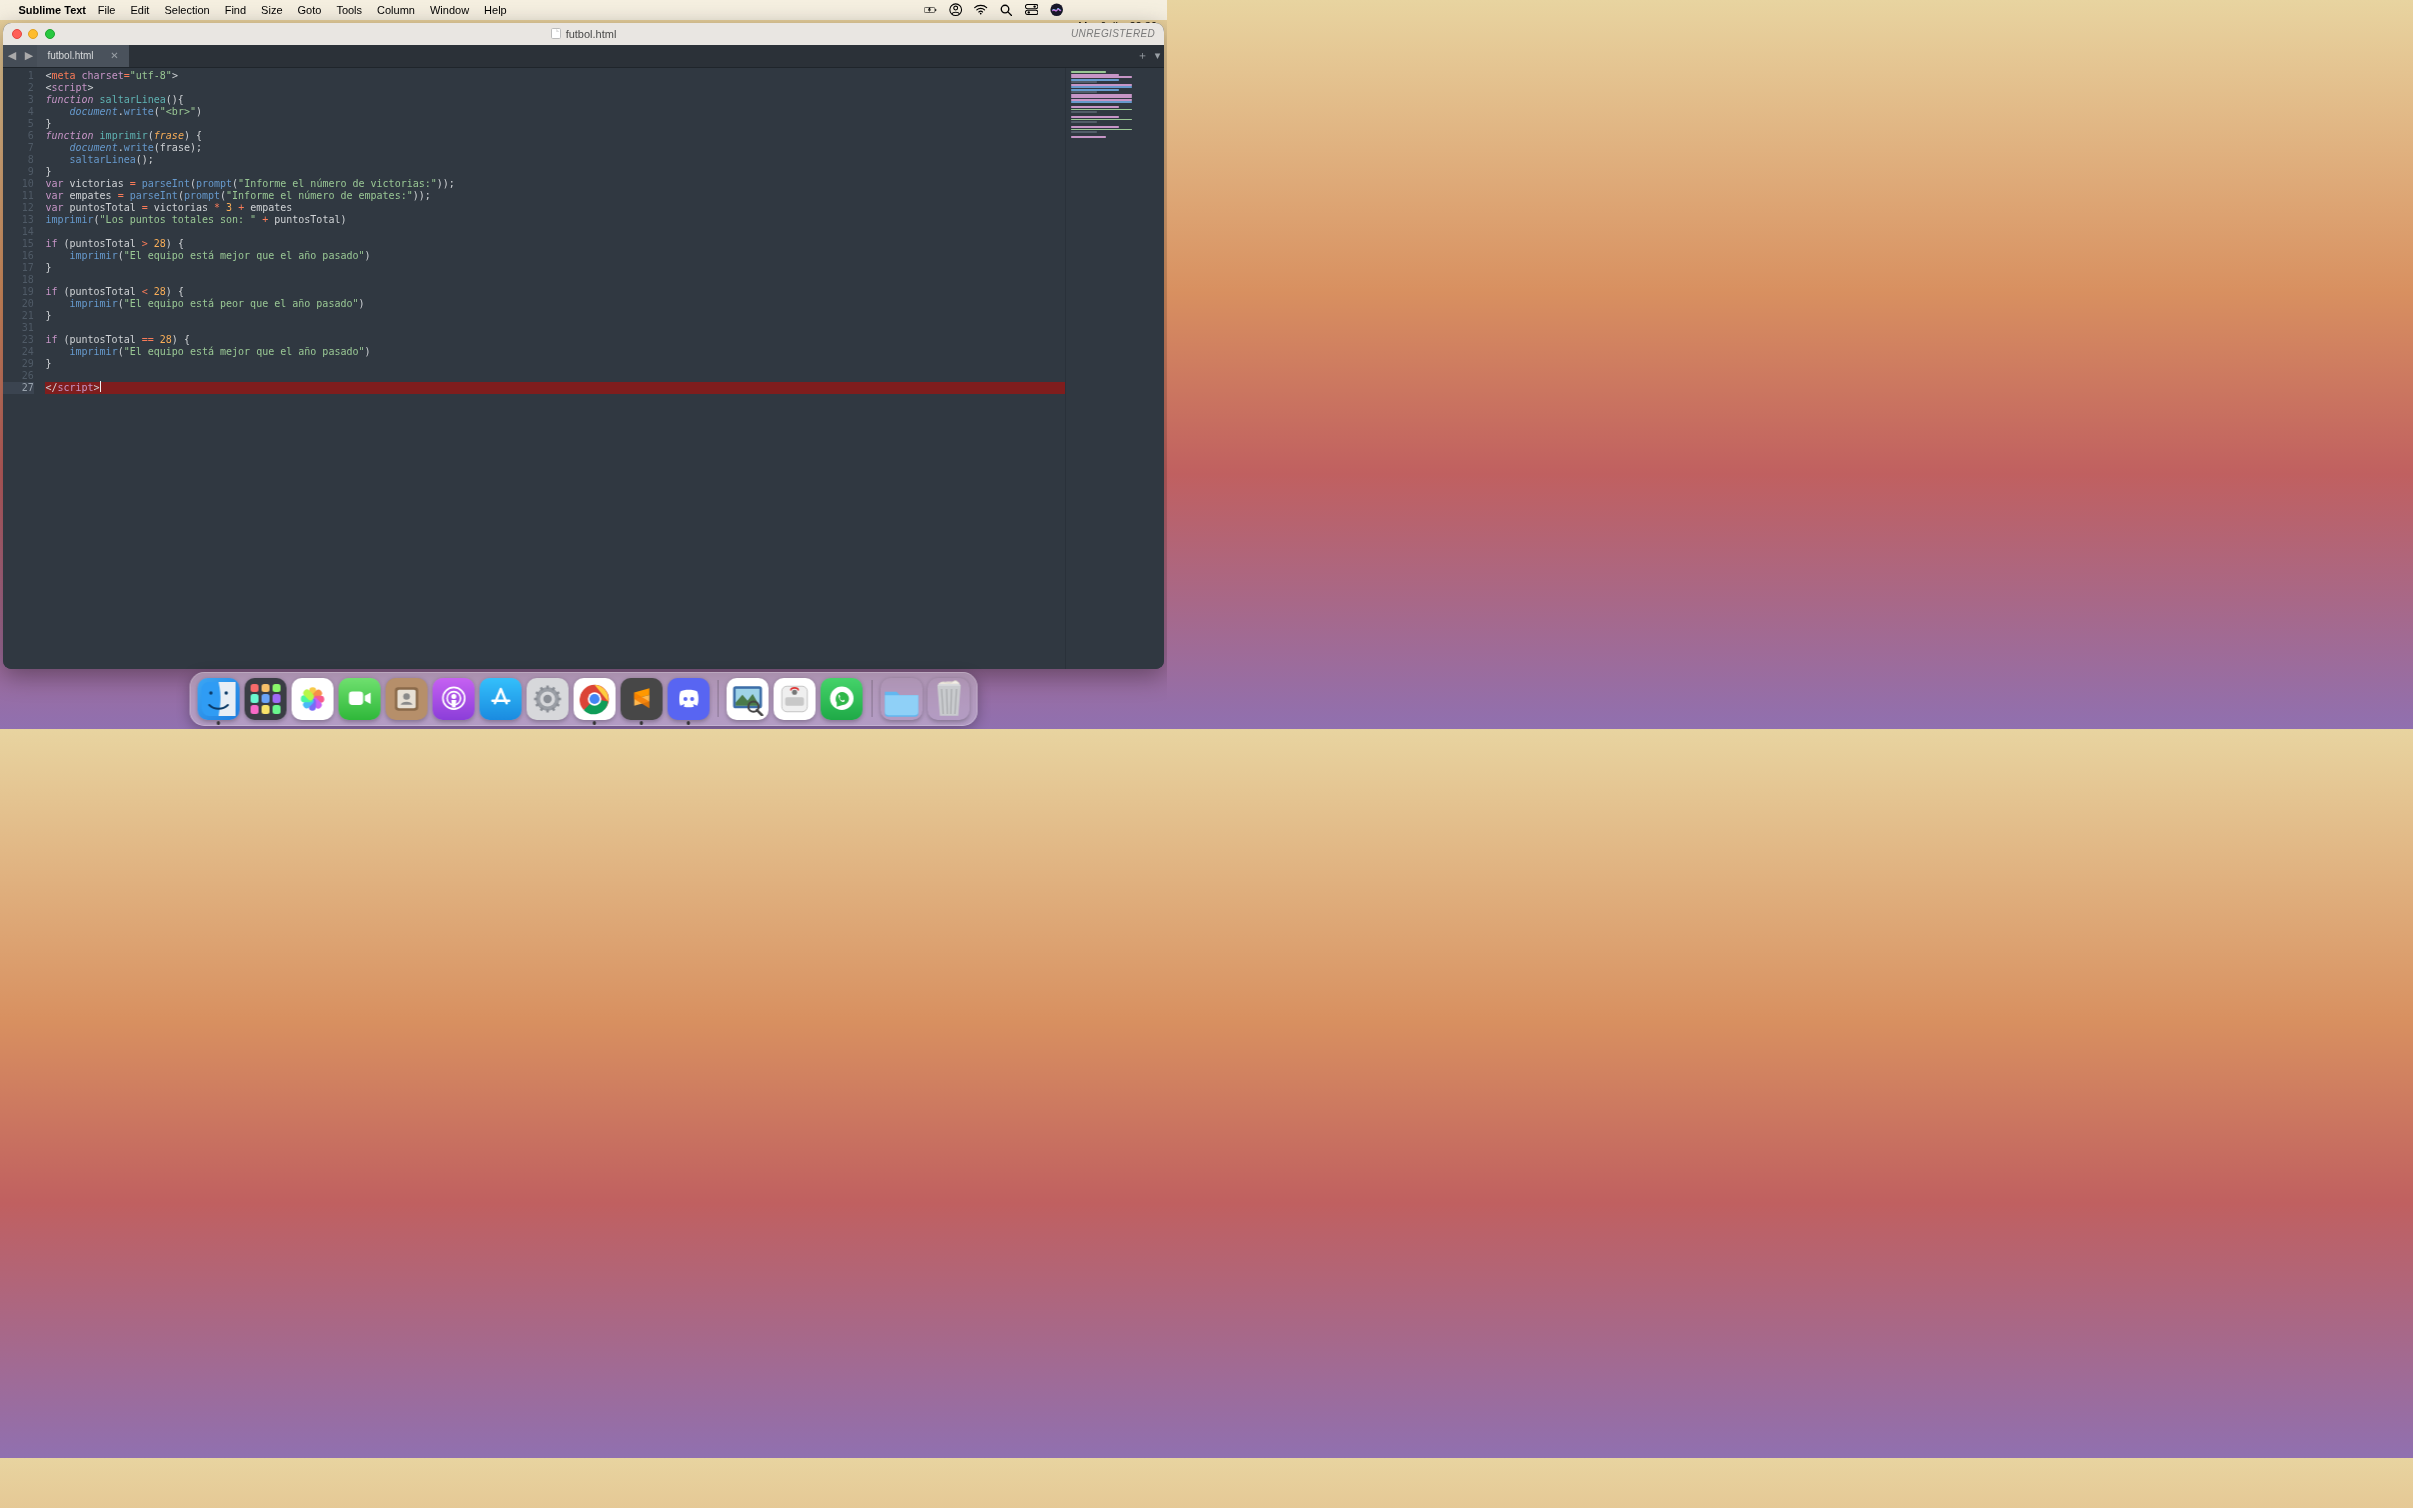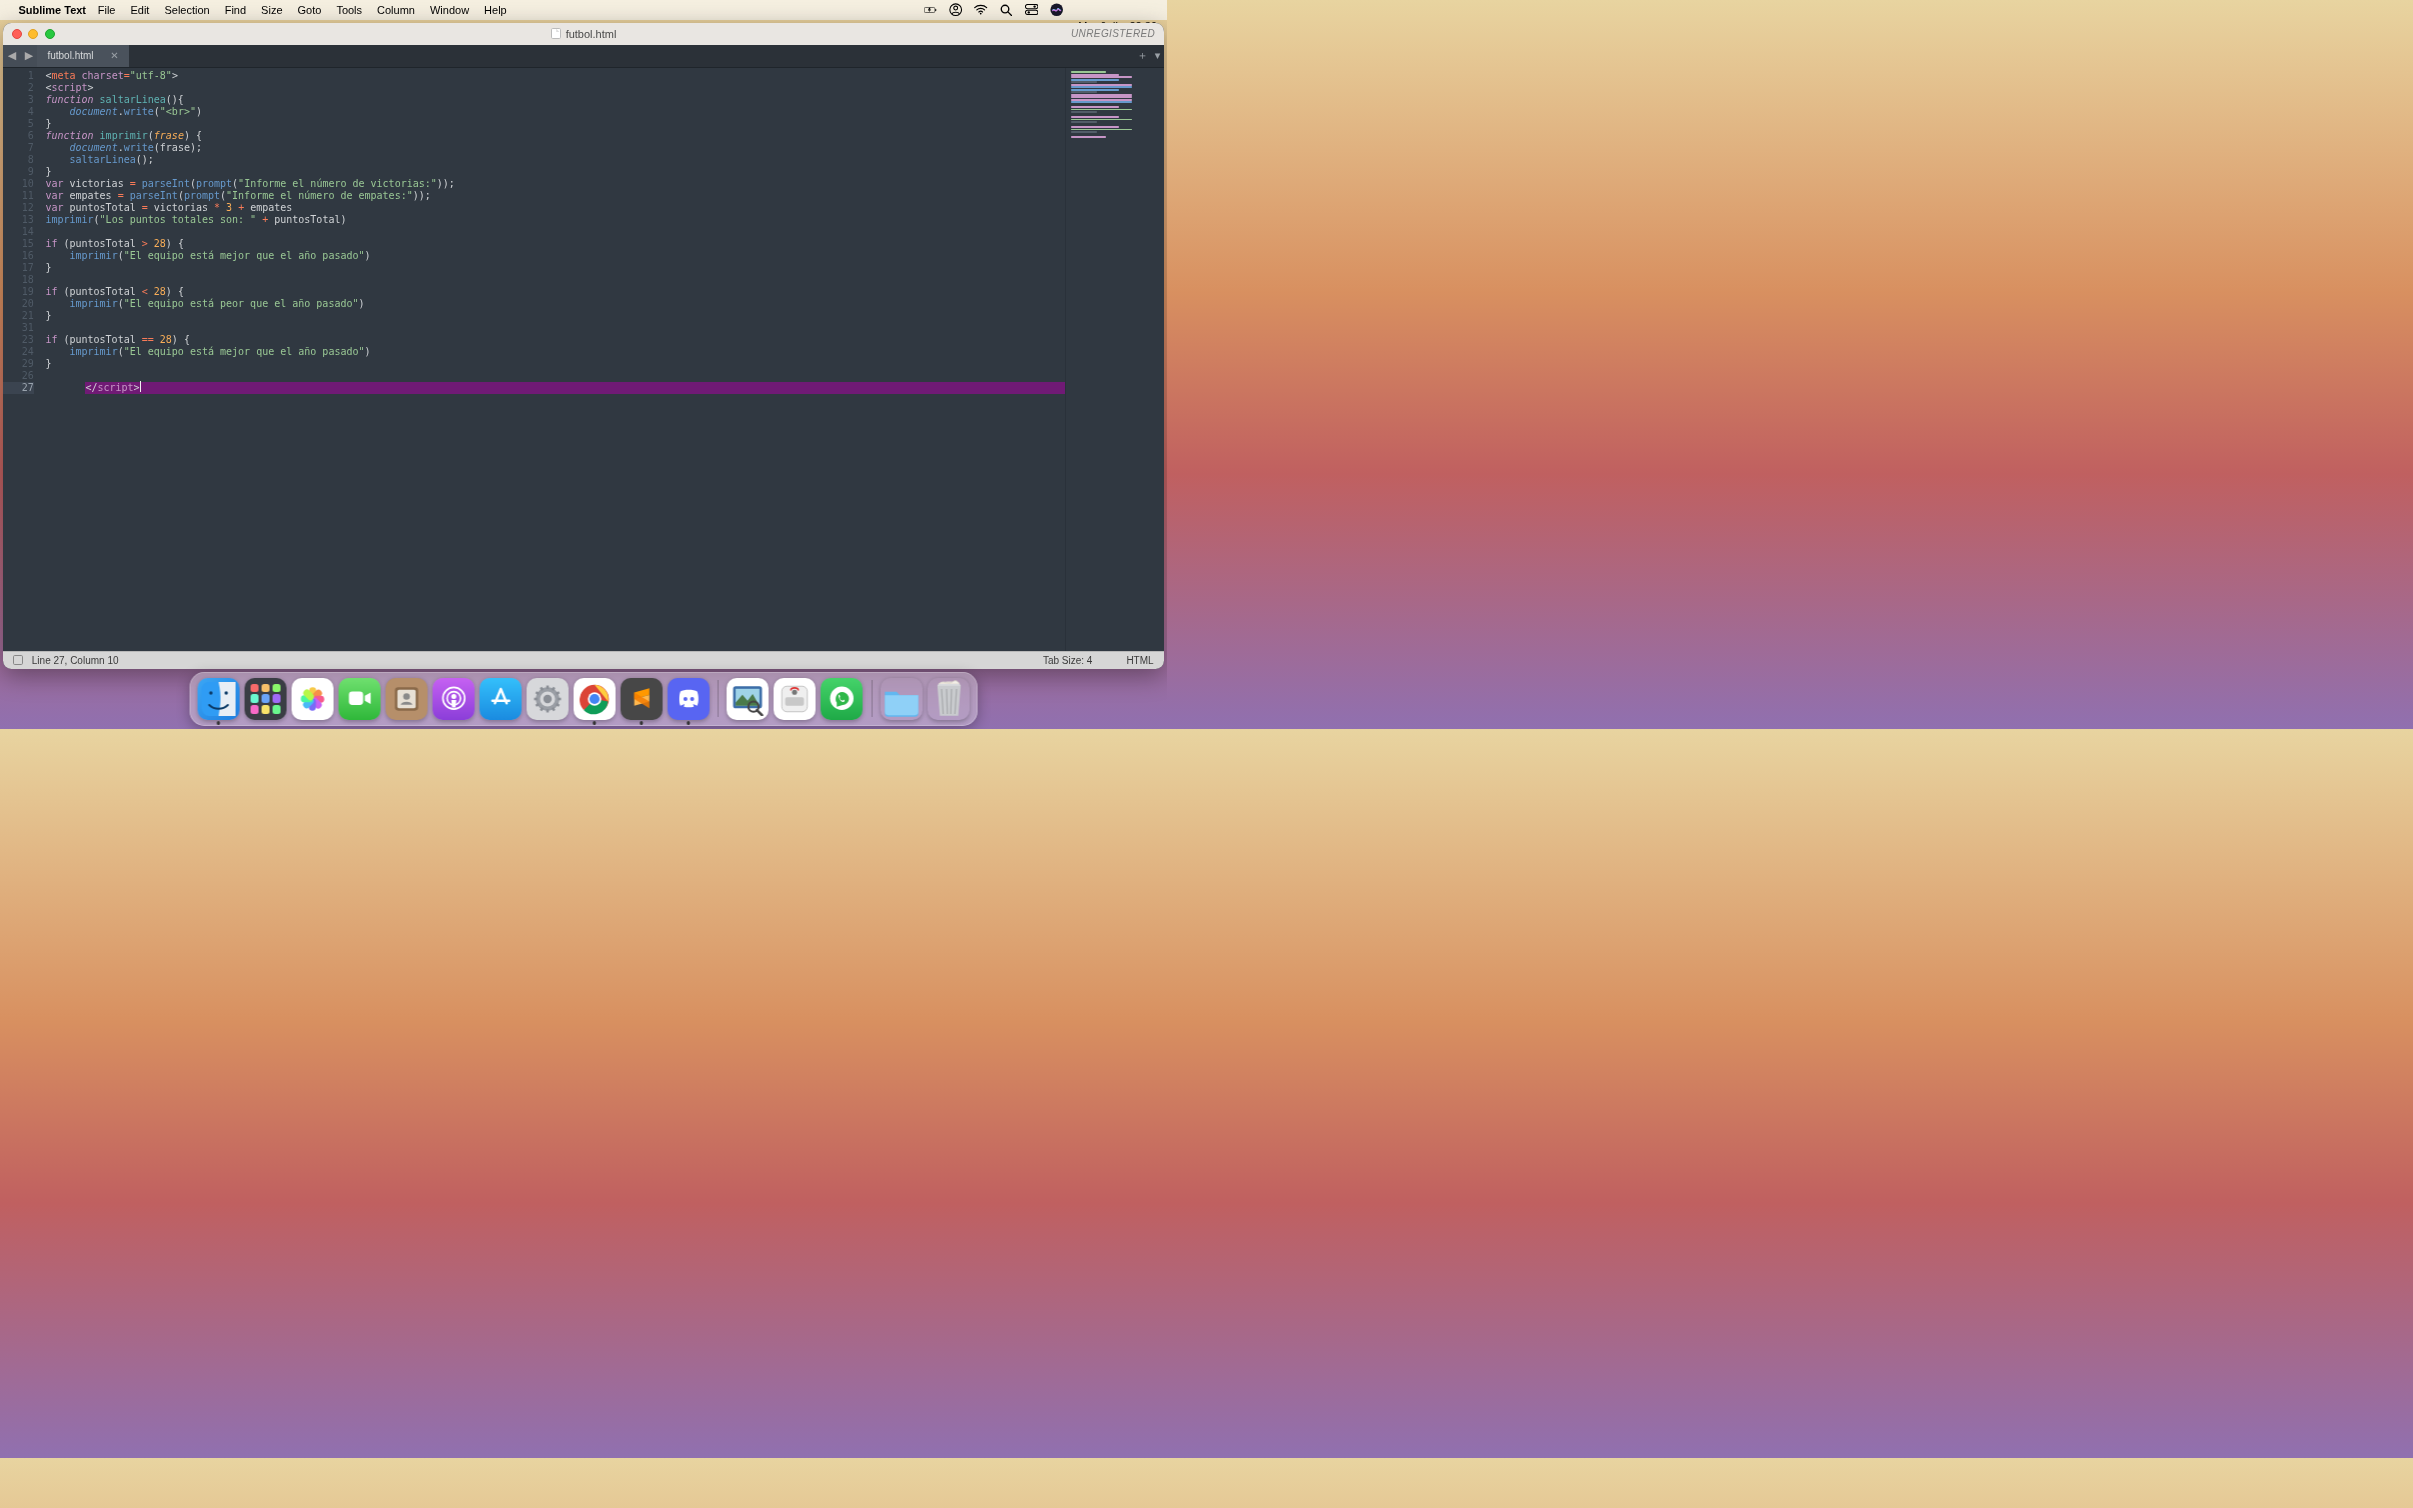--- a/index.html
+++ b/index.html
@@ -91,21 +91,21 @@
 .code {
   flex:1; background:#303841;
   font-family:"Menlo","Consolas",monospace;
   font-size:10px; line-height:12px;
   color:#cfd2d5;
   padding:1.7px 0 0 5px;
   white-space:pre;
   position:relative;
 }
 .code .line{height:12px;}
-.code .line.active{background:#701a75;margin-left:40px;}
+.code .line.active{background:#7f1d1d;}
 .hl-punc{color:#cfd2d5;}
 .hl-tag{color:#f97b58;}
 .hl-attr{color:#c695c6;}
 .hl-str{color:#99c794;}
 .hl-kw{color:#c695c6;font-style:italic;}
 .hl-kw2{color:#c695c6;}
 .hl-fn{color:#5fb3b3;}
 .hl-fncall{color:#6699cc;}
 .hl-var{color:#cfd2d5;}
 .hl-num{color:#f9ae58;}
@@ -308,28 +308,20 @@
         <div class="mm-line w4 "></div>
         <div class="mm-line w0 "></div>
         <div class="mm-line w2 c1"></div>
         <div class="mm-line w3 c2"></div>
         <div class="mm-line w4 "></div>
         <div class="mm-line w0 "></div>
         <div class="mm-line w1 c1"></div>
       </div>
   </div>
 
-  <div class="statusbar">
-    <div class="sb-icon"></div>
-    <span>Line 27, Column 10</span>
-    <div class="right">
-      <span>Tab Size: 4</span>
-      <span>HTML</span>
-    </div>
-  </div>
 </div>
 
 <div class="dock" id="dock">
     <div class="dock-item di-finder running" title="Finder">
       <svg width="34" height="34" viewBox="0 0 40 40">
         <rect width="40" height="40" rx="9" fill="#2f9cf4"></rect>
         <path d="M20 0 h20 v40 h-20 C22 28 24 18 20 0 Z" fill="#e8eef5"></path>
         <circle cx="11" cy="13" r="2" fill="#0b3a66"></circle>
         <circle cx="29" cy="13" r="2" fill="#0b3a66"></circle>
         <path d="M9 27 C15 33 25 33 31 27" stroke="#0b3a66" stroke-width="2.3" fill="none" stroke-linecap="round"></path>

